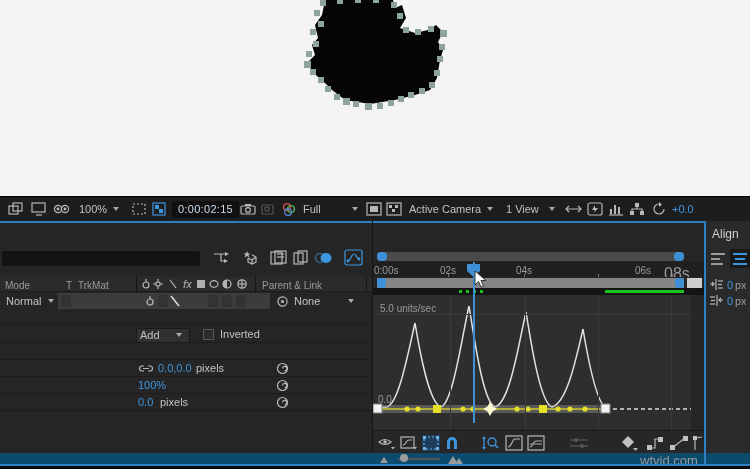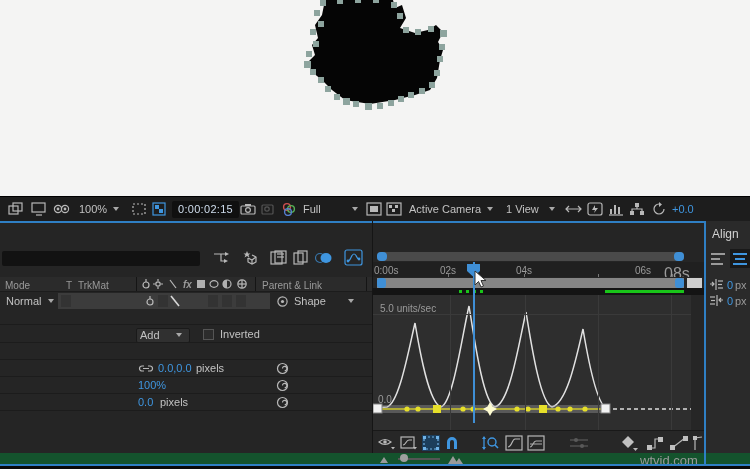--- a/index.html
+++ b/index.html
@@ -226,21 +226,21 @@
           <line x1="1" y1="1" x2="9" y2="11" stroke="#d8d8d8" stroke-width="1.6"></line>
         </svg>
         <div class="cell" style="left:150px;"></div>
         <div class="cell" style="left:164px;"></div>
         <div class="cell" style="left:178px;"></div>
       </div>
       <svg class="abs" style="left:276px;top:3px" width="13" height="13">
         <circle cx="6.5" cy="6.5" r="4.6" class="ic"></circle>
           <circle cx="6.5" cy="6.5" r="1.6" fill="#b8b8b8"></circle>
       </svg>
-      <span class="abs txt" style="left:294px;top:4px;">Shape</span>
+      <span class="abs txt" style="left:294px;top:4px;">None</span>
       <span class="abs chev" style="left:348px;top:7px;"></span>
     </div>
 
     <div class="abs row-sep" style="top:103px;"></div>
     <div class="abs" style="left:0;top:104px;width:372px;height:17px;">
       <span class="abs txt" style="left:136px;top:3px;width:46px;background:#303030;border:1px solid #1a1a1a;padding:1px 3px;border-radius:2px;">Add</span>
       <span class="abs chev" style="left:176px;top:8px;"></span>
       <div class="abs" style="left:203px;top:4px;width:9px;height:9px;background:#2c2c2c;border:1px solid #555;"></div>
       <span class="abs txt" style="left:220px;top:4px;">Inverted</span>
     </div>
@@ -410,21 +410,21 @@
         <line class="ic" x1="2" y1="13" x2="15" y2="3"></line>
           <rect x="0" y="10" width="5" height="5" fill="#c0c0c0"></rect>
           <rect x="13" y="1" width="5" height="5" fill="#c0c0c0"></rect>
       </svg>
       <svg class="abs" style="left:319px;top:4px" width="12" height="16">
         <path class="ic" d="M3,15 V3 L10,2"></path>
           <rect x="1" y="1" width="4" height="4" fill="#c0c0c0"></rect>
       </svg>
     </div>
 
-    <div class="abs" style="left:0;top:232px;width:750px;height:12px;background:#14532d;">
+    <div class="abs" style="left:0;top:232px;width:750px;height:12px;background:#0c4a6e;">
       <svg class="abs" style="left:379px;top:2px" width="14" height="8">
         <path d="M1,8 L5,2 L9,8 Z" fill="#9a9a9a"></path>
       </svg>
       <div class="abs" style="left:398px;top:5px;width:42px;height:2px;background:#555;"></div>
       <div class="abs" style="left:400px;top:1px;width:8px;height:8px;border-radius:50%;background:#9e9e9e;"></div>
       <svg class="abs" style="left:447px;top:1px" width="18" height="10">
         <path d="M1,10 L6,2 L11,10 Z M8,10 L12,4 L16,10 Z" fill="#9a9a9a"></path>
       </svg>
       <span class="abs" style="left:640px;top:0;color:#9a9a9a;font-size:13px;">wtvid.com</span>
     </div>

